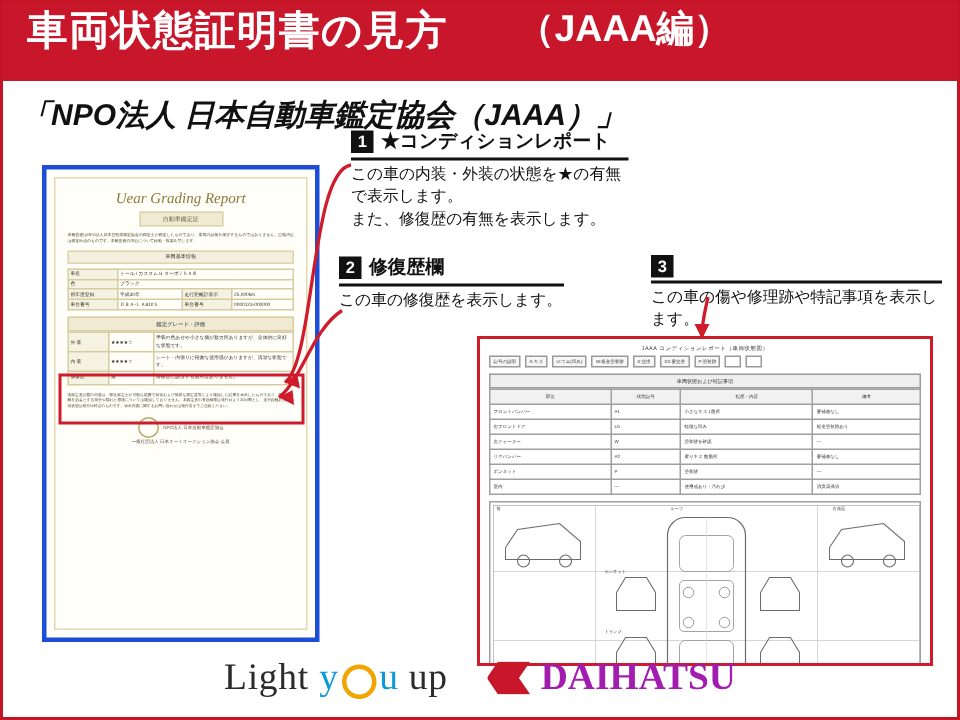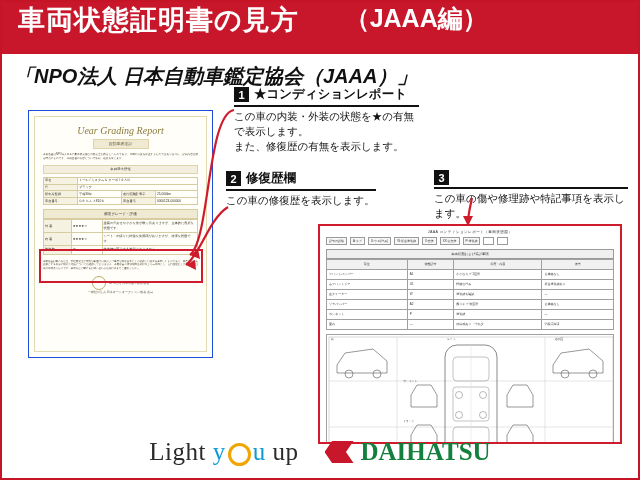--- a/index.html
+++ b/index.html
@@ -99,22 +99,22 @@
   #callout2 .callout-head { width: 150px; }
   #callout3 { left: 432px; top: 168px; width: 194px; }
   #callout3 .callout-head { width: 194px; }
 
   
   .cert {
     position: absolute;
     left: 26px;
     top: 108px;
     width: 185px;
-    height: 248px;
-    border: 1px solid #1d4ed8;
+    height: 318px;
+    border: 3px solid #1d4ed8;
     background: #fffef8;
     box-sizing: border-box;
     padding: 5px;
   }
   .cert-inner {
     position: relative;
     width: 100%;
     height: 100%;
     border: 1px solid #e2d9b2;
     box-sizing: border-box;
@@ -358,21 +358,21 @@
     width: 29px;
     height: 22px;
     background: #c8172b;
     position: relative;
     clip-path: polygon(0% 50%, 26% 0%, 100% 0%, 74% 50%, 100% 100%, 26% 100%);
   }
   .dai-text {
     font-family: "Liberation Serif", serif;
     font-size: 25px;
     font-weight: bold;
-    color: #15803d;
+    color: #a21caf;
     letter-spacing: 0px;
   }
 </style>
 </head>
 <body>
 
 <div id="page">
 
   <div class="header">
     <span class="header-title">車両状態証明書の見方</span>

